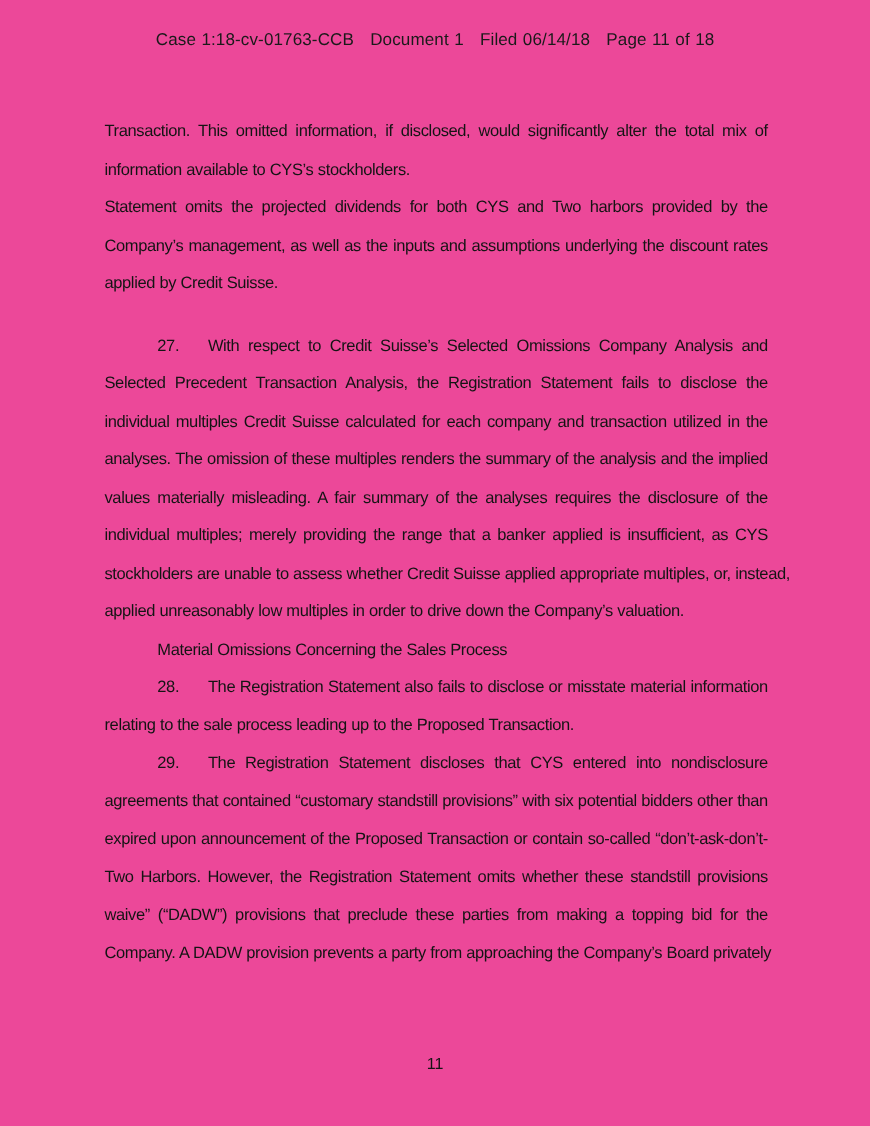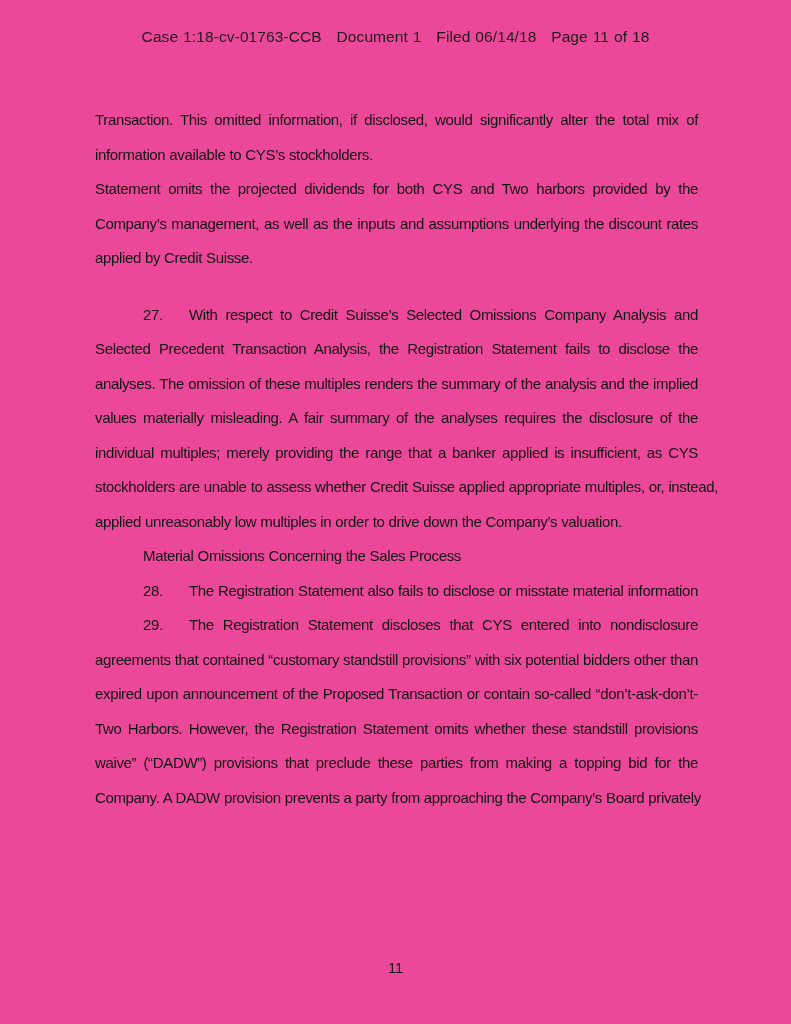--- a/index.html
+++ b/index.html
@@ -94,31 +94,33 @@
       <span class="line">Statement omits the projected dividends for both CYS and Two harbors provided by the</span>
       <span class="line">Company’s management, as well as the inputs and assumptions underlying the discount rates</span>
       <span class="line last">applied by Credit Suisse.</span>
     </div>
 
     <div class="gap"></div>
 
     <div>
       <span class="line indent"><span class="para-num">27.</span><span>With respect to Credit Suisse’s Selected Omissions Company Analysis and</span></span>
       <span class="line">Selected Precedent Transaction Analysis, the Registration Statement fails to disclose the</span>
+      <span class="line">individual multiples Credit Suisse calculated for each company and transaction utilized in the</span>
       <span class="line">analyses.  The omission of these multiples renders the summary of the analysis and the implied</span>
       <span class="line">values materially misleading.  A fair summary of the analyses requires the disclosure of the</span>
       <span class="line">individual multiples; merely providing the range that a banker applied is insufficient, as CYS</span>
       <span class="line">stockholders are unable to assess whether Credit Suisse applied appropriate multiples, or, instead,</span>
       <span class="line last">applied unreasonably low multiples in order to drive down the Company’s valuation.</span>
     </div>
 
     <span class="line heading-line">Material Omissions Concerning the Sales Process</span>
 
     <div>
       <span class="line indent"><span class="para-num">28.</span><span>The Registration Statement also fails to disclose or misstate material information</span></span>
+      <span class="line last">relating to the sale process leading up to the Proposed Transaction.</span>
     </div>
 
     <div>
       <span class="line indent"><span class="para-num">29.</span><span>The Registration Statement discloses that CYS entered into nondisclosure</span></span>
       <span class="line">agreements that contained “customary standstill provisions” with six potential bidders other than</span>
       <span class="line">expired upon announcement of the Proposed Transaction or contain so-called “don’t-ask-don’t-</span>
       <span class="line">Two Harbors. However, the Registration Statement omits whether these standstill provisions</span>
       <span class="line">waive” (“DADW”) provisions that preclude these parties from making a topping bid for the</span>
       <span class="line">Company.  A DADW provision prevents a party from approaching the Company’s Board privately</span>
     </div>

